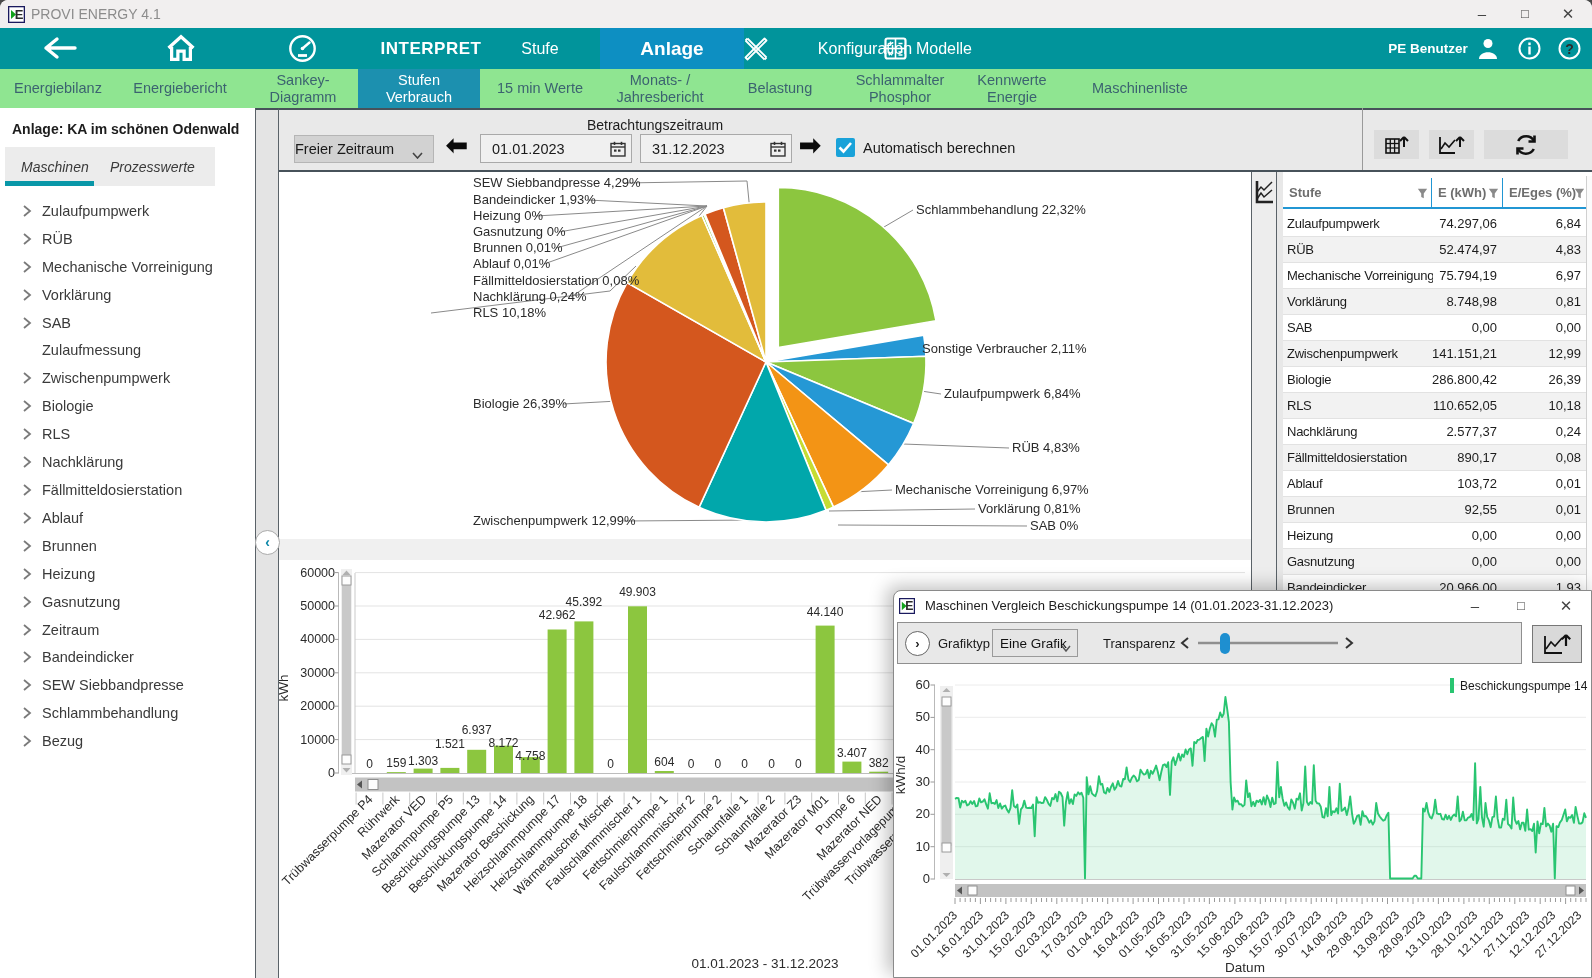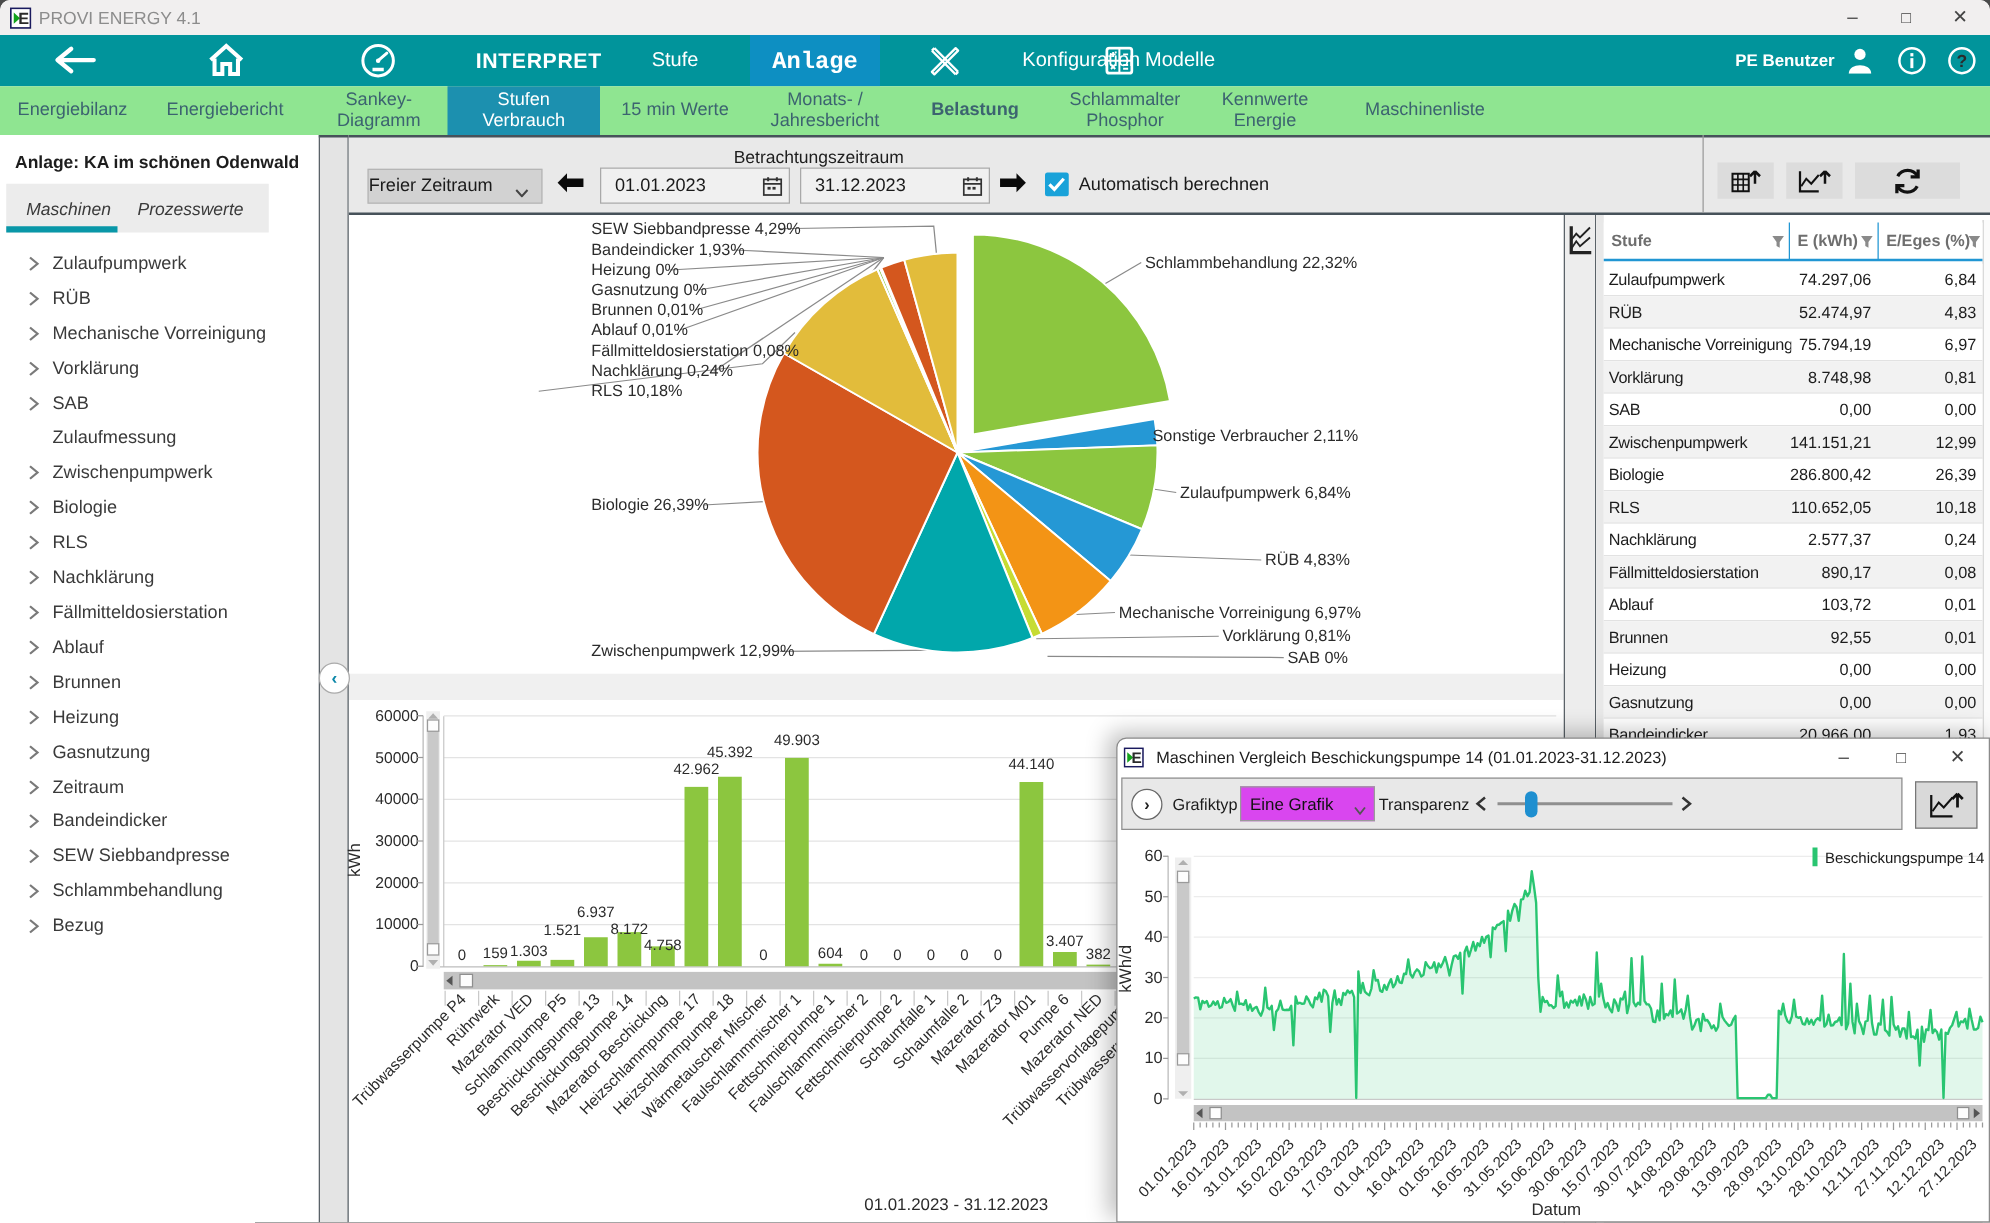--- a/index.html
+++ b/index.html
@@ -80,21 +80,21 @@
 
 #barpanel { left:279px; top:560px; width:972px; height:418px; background:#fff; }
 
 
 #overlay { left:893px; top:590px; width:699px; height:388px; background:#fff; z-index:9;
   border:1px solid #8a8a8a; border-radius:8px 0 0 0; box-shadow:-6px -4px 18px rgba(0,0,0,0.25); }
 #ovtools { z-index:11; position:absolute; left:897px; top:622px; width:625px; height:42px; background:#e8e8e8; border:1px solid #8f8f8f; }
 #ovcirc { z-index:11; position:absolute; left:905px; top:631px; width:25px; height:25px; border:1px solid #666; border-radius:50%; background:#fff;
   color:#222; text-align:center; line-height:23px; font-size:13px; font-weight:bold;}
 #ovgt { z-index:11; position:absolute; left:938px; top:636px; font-size:13px; color:#1a1a1a; }
-#ovcombo { z-index:11; position:absolute; left:992px; top:629px; width:108px; height:28px; background:#d946ef; border:1px solid #9a9a9a;
+#ovcombo { z-index:11; position:absolute; left:992px; top:629px; width:86px; height:28px; background:#e5e5e5; border:1px solid #9a9a9a;
   font-size:13.5px; color:#111; display:flex; align-items:center; padding-left:7px; }
 #ovtr { z-index:11; position:absolute; left:1103px; top:636px; font-size:13px; color:#1a1a1a; }
 #ovexport { z-index:11; position:absolute; left:1532px; top:625px; width:50px; height:38px; background:#d9d9d9; border:1px solid #777;
   display:flex; align-items:center; justify-content:center; }
 #ovlegend { z-index:11; white-space:nowrap; position:absolute; left:1450px; top:678px; font-size:12px; color:#1a1a1a; }
 #ovlegend .lb { display:inline-block; width:4px; height:15px; background:#29C571; vertical-align:-3px; margin-right:6px; }
 svg text { fill:#2b2b2b; font-family:"Liberation Sans", sans-serif; }
 </style></head>
 <body>
 <div id="app">
@@ -301,21 +301,21 @@
       <path d="M4.5,10 V20 H9.5 V13.5 H14.5 V20 H19.5 V10" fill="none" stroke="#fff" stroke-width="2.6"></path>
     </svg>
     <svg class="abs" style="left:288px;top:6px" width="29" height="29" viewBox="0 0 29 29">
       <circle cx="14.5" cy="14.5" r="12.2" fill="none" stroke="#fff" stroke-width="2.4"></circle>
       <line x1="14.5" y1="14.5" x2="21.5" y2="8.5" stroke="#fff" stroke-width="2.4" stroke-linecap="round"></line>
       <circle cx="14.5" cy="14.5" r="1.8" fill="#fff"></circle>
       <line x1="10" y1="21.5" x2="19" y2="21.5" stroke="#fff" stroke-width="2.8"></line>
     </svg>
     <div class="navitem" style="left:372px;width:118px;font-weight:bold;font-size:17px;letter-spacing:0.5px;">INTERPRET</div>
     <div class="navitem" style="left:510px;width:60px;">Stufe</div>
-    <div class="navitem active" style="left:600px;width:104px;font-family:Liberation Mono, monospace;">Anlage</div>
+    <div class="navitem active" style="left:600px;width:144px;">Anlage</div>
     <svg class="abs" style="left:743px;top:8px" width="26" height="26" viewBox="0 0 26 26">
       <g fill="none" stroke="#fff" stroke-width="1.8" stroke-linejoin="round">
         <path d="M4.5,2.5 L23.5,21.5 M2.5,4.5 L21.5,23.5"></path>
         <path d="M4.5,2.5 L2.5,4.5 M23.5,21.5 L21.5,23.5"></path>
         <path d="M21.5,2.5 L23.5,4.5 L4.5,23.5 L2.5,21.5 Z"></path>
       </g>
     </svg>
     <div class="navitem" style="left:772px;width:100px;margin-left:43px;">Konfiguration</div>
     <svg class="abs" style="left:884px;top:9px" width="23" height="23" viewBox="0 0 23 23">
       <rect x="1.5" y="1.5" width="20" height="20" fill="none" stroke="#fff" stroke-width="2.2" rx="2"></rect>
@@ -343,21 +343,21 @@
     </svg>
   </div>
 
   <div class="abs" id="subnav">
     <div class="snitem" style="left:0px;width:116px;">Energiebilanz</div>
     <div class="snitem" style="left:120px;width:120px;">Energiebericht</div>
     <div class="snitem" style="left:243px;width:120px;">Sankey-<br>Diagramm</div>
     <div class="snitem snactive" style="left:358px;width:122px;">Stufen<br>Verbrauch</div>
     <div class="snitem" style="left:482px;width:116px;">15 min Werte</div>
     <div class="snitem" style="left:600px;width:120px;">Monats- /<br>Jahresbericht</div>
-    <div class="snitem" style="left:722px;width:116px;font-weight:bold;">Belastung</div>
+    <div class="snitem" style="left:722px;width:116px;">Belastung</div>
     <div class="snitem" style="left:840px;width:120px;">Schlammalter<br>Phosphor</div>
     <div class="snitem" style="left:962px;width:100px;">Kennwerte<br>Energie</div>
     <div class="snitem" style="left:1080px;width:120px;">Maschinenliste</div>
   </div>
 
   <div class="abs" id="sidebar">
     <div id="sidetitle">Anlage: KA im schönen Odenwald</div>
     <div id="sidetabs">
       <div class="tab" style="left:16px;top:3px;">Maschinen</div>
       <div class="tab" style="left:105px;top:3px;">Prozesswerte</div>

